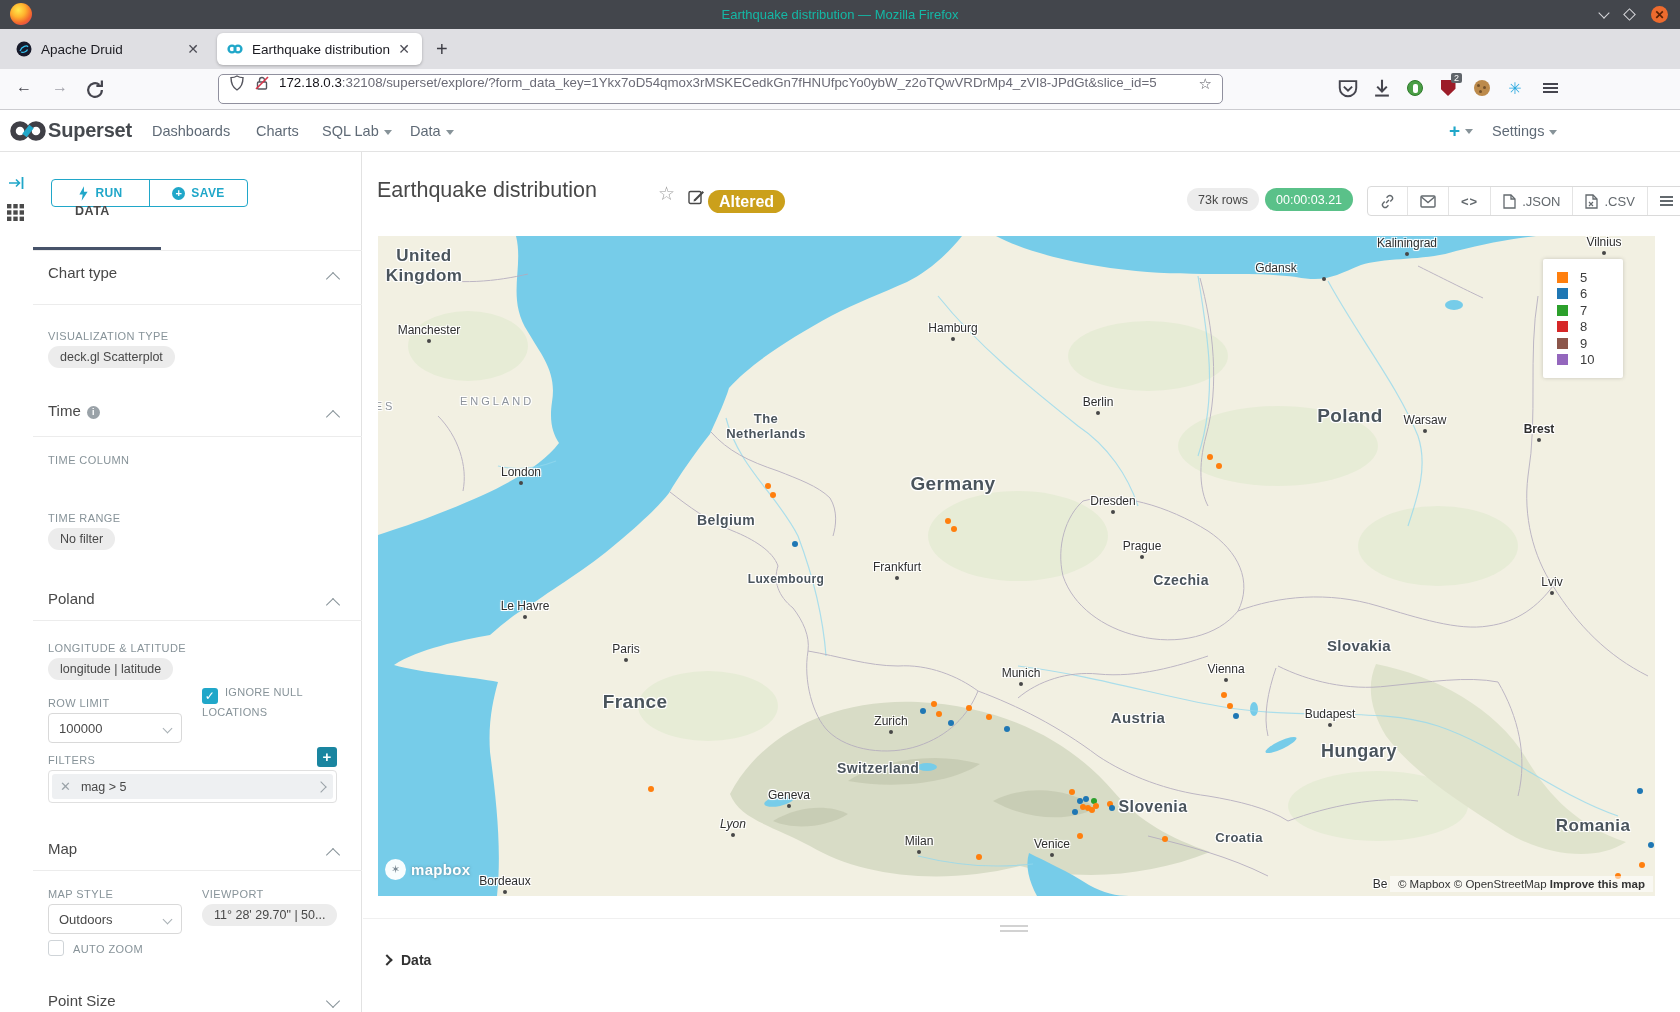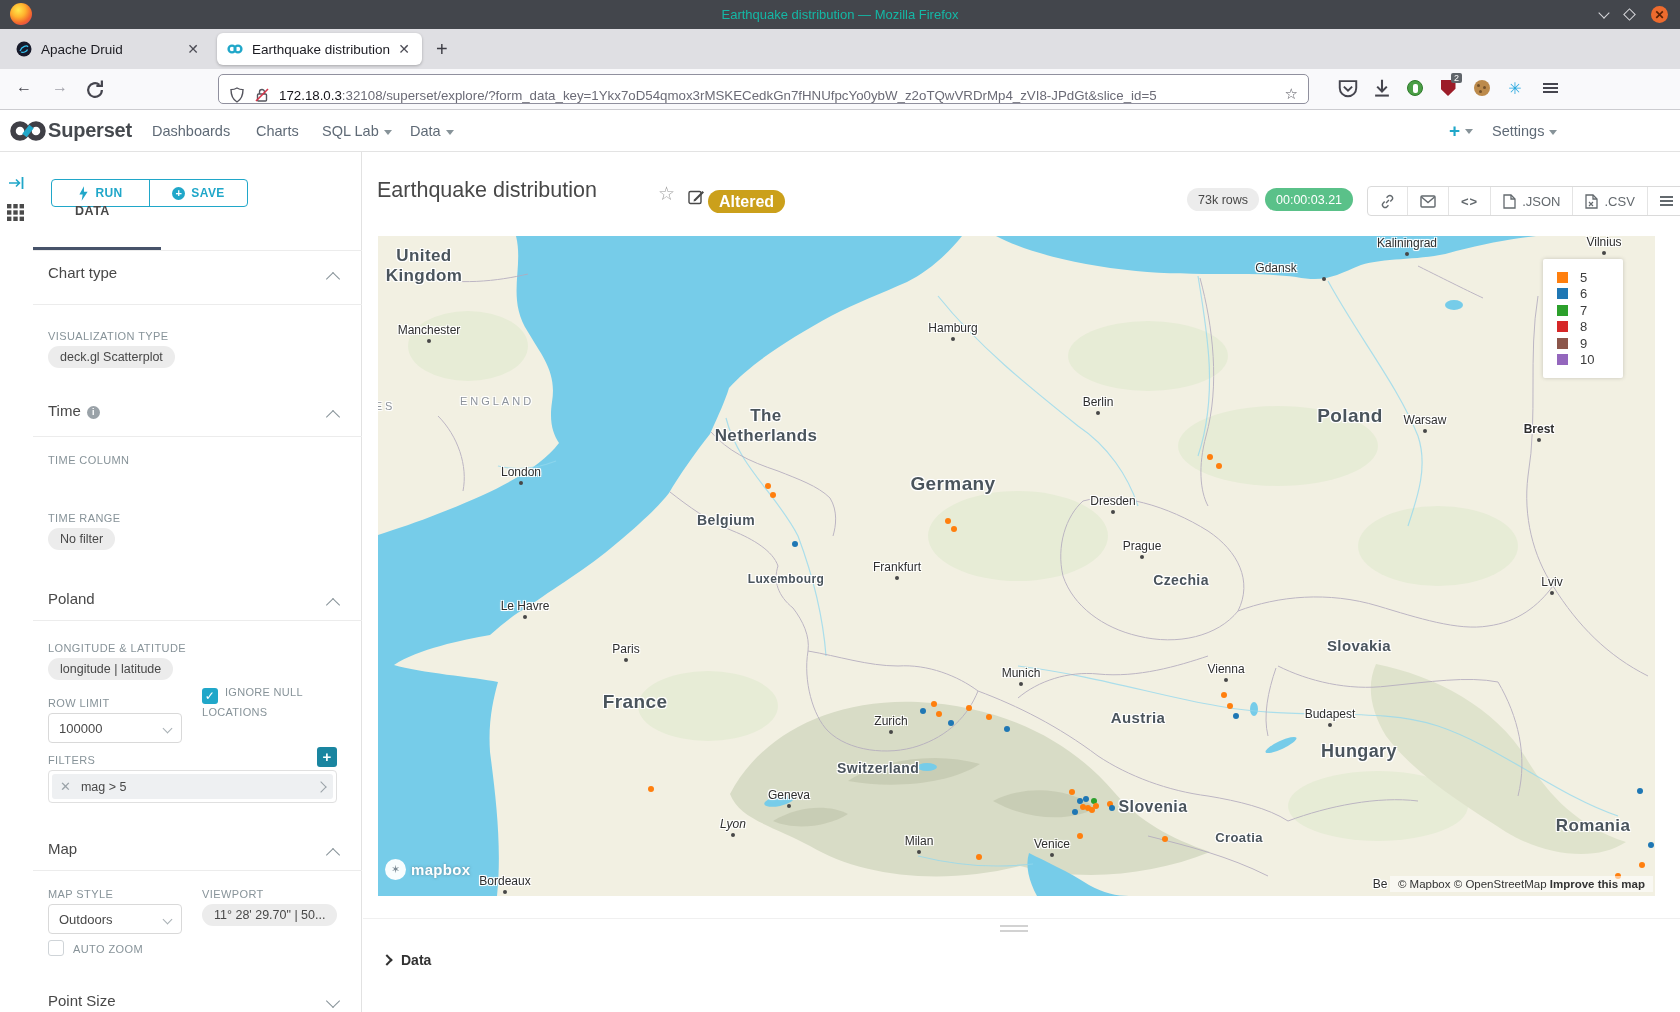--- a/index.html
+++ b/index.html
@@ -22,21 +22,21 @@
   #tabstrip{position:absolute;top:29px;left:0;width:1680px;height:40px;background:#dfdfe3;display:flex;align-items:center}
   .tab{height:32px;display:flex;align-items:center;padding:0 10px;border-radius:6px;margin-left:6px;width:205px;color:#1b1b21;font-size:13.5px}
   .tab.active{background:#fff;box-shadow:0 1px 3px rgba(0,0,0,.25)}
   .tab .favicon{width:16px;height:16px;margin-right:9px;flex:0 0 auto}
   .tab .tlabel{flex:1;white-space:nowrap;overflow:hidden}
   .tab .tclose{color:#4c4c55;font-size:14px;padding:0 2px}
   #newtab{font-size:20px;color:#3c3c44;margin-left:14px;font-weight:400}
 
   #toolbar{position:absolute;top:69px;left:0;width:1680px;height:41px;background:#f9f9fb;border-bottom:1px solid #ccccd0}
   .navglyph{position:absolute;top:9px;font-size:16px;color:#45454e}
-  #urlbar{position:absolute;left:218px;top:5px;width:1091px;height:30px;background:#fff;border:1px solid #90909e;border-radius:5px;display:flex;align-items:flex-end;padding:0 10px;overflow:hidden}
+  #urlbar{position:absolute;left:218px;top:5px;width:1005px;height:30px;background:#fff;border:1px solid #90909e;border-radius:5px;display:flex;align-items:flex-start;padding:0 10px;overflow:hidden}
   #urlbar .host{color:#15141a;font-size:13.3px}
   #urlbar .rest{color:#6b6b76;font-size:13.3px;white-space:nowrap}
   #url-star{margin-left:auto;color:#55555e;font-size:15px}
   .ticon{position:absolute;top:8px;width:22px;height:22px;display:flex;align-items:center;justify-content:center}
 
   
   #appheader{position:absolute;top:110px;left:0;width:1680px;height:42px;background:#fff;border-bottom:1px solid #e3e3e3}
   #brand{position:absolute;left:48px;top:9px;font-size:20px;font-weight:bold;color:#45494e;letter-spacing:-.2px}
   .navitem{position:absolute;top:13px;font-size:14.5px;color:#5f6a76}
   .caret{display:inline-block;width:0;height:0;border-left:4px solid transparent;border-right:4px solid transparent;border-top:5px solid #879399;margin-left:5px;vertical-align:middle}
@@ -419,21 +419,21 @@
       <div class="mlabel country" style="left: 972px; top: 180px; font-size: 19px;">Poland</div>
       <div class="mlabel country" style="left: 981px; top: 515px; font-size: 18px;">Hungary</div>
       <div class="mlabel country" style="left: 1215px; top: 590px; font-size: 17px;">Romania</div>
       <div class="mlabel country" style="left: 760px; top: 481px; font-size: 15px;">Austria</div>
       <div class="mlabel country" style="left: 981px; top: 409px; font-size: 15px;">Slovakia</div>
       <div class="mlabel country" style="left: 803px; top: 344px; font-size: 14px;">Czechia</div>
       <div class="mlabel country" style="left: 500px; top: 532px; font-size: 14px;">Switzerland</div>
       <div class="mlabel country" style="left: 348px; top: 284px; font-size: 14px;">Belgium</div>
       <div class="mlabel country" style="left: 775px; top: 571px; font-size: 16px;">Slovenia</div>
       <div class="mlabel country" style="left: 861px; top: 601px; font-size: 13px;">Croatia</div>
-      <div class="mlabel country" style="left: 388px; top: 190px; font-size: 17px;">The
+      <div class="mlabel country" style="left: 388px; top: 190px; font-size: 13px;">The
 Netherlands</div>
       <div class="mlabel country" style="left: 408px; top: 343px; font-size: 12px;">Luxembourg</div>
       <div class="mlabel region" style="left: 119px; top: 165px;">ENGLAND</div>
       <div class="mlabel region" style="left: 7px; top: 170px;">ES</div>
       <div class="mlabel city" style="left: 51px; top: 94px;">Manchester</div>
       <div class="citydot" style="left: 51px; top: 105px;"></div>
       <div class="mlabel city" style="left: 143px; top: 236px;">London</div>
       <div class="citydot" style="left: 143px; top: 247px;"></div>
       <div class="mlabel city" style="left: 147px; top: 370px;">Le Havre</div>
       <div class="citydot" style="left: 147px; top: 381px;"></div>

